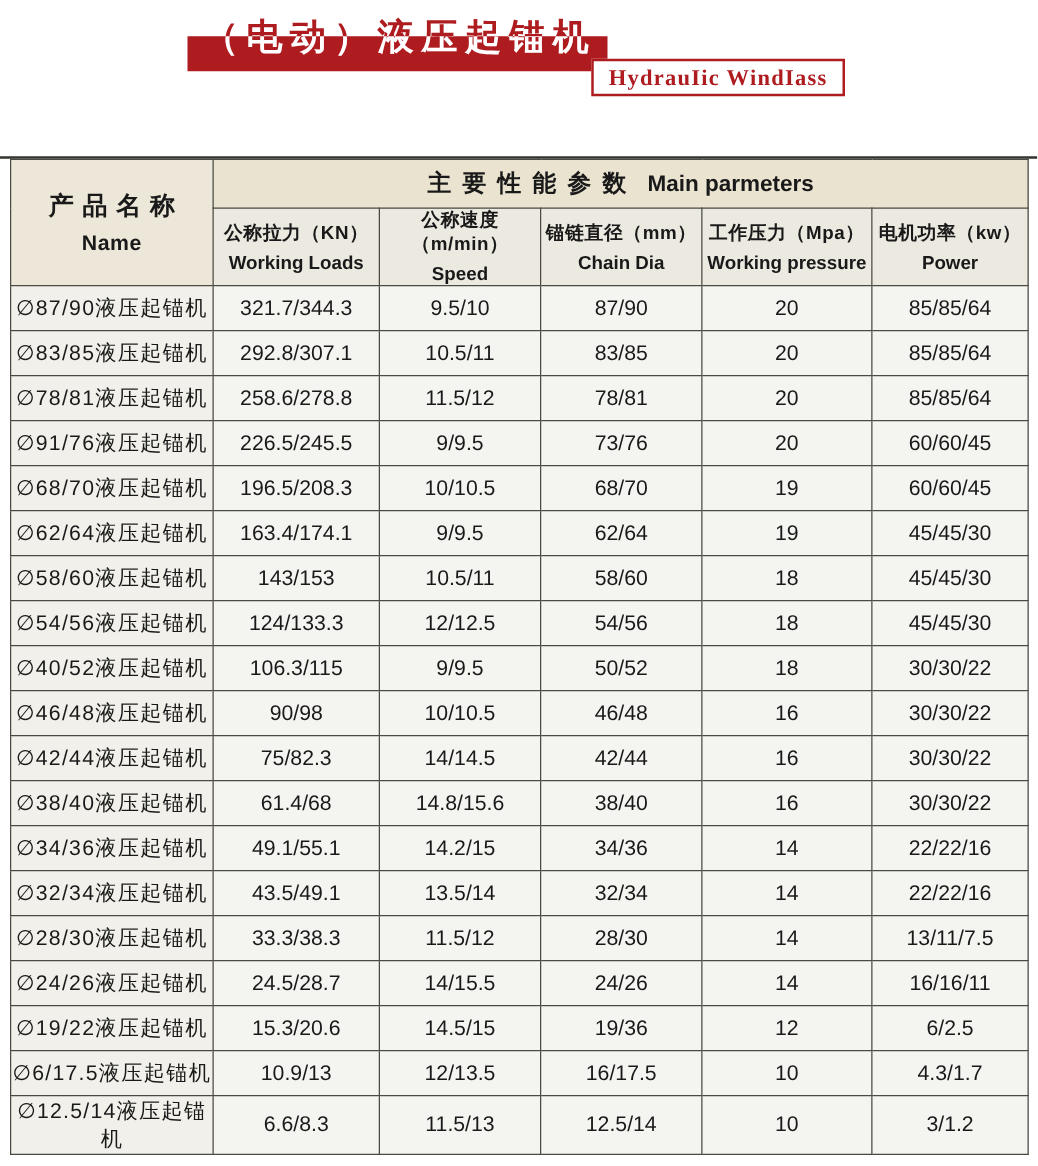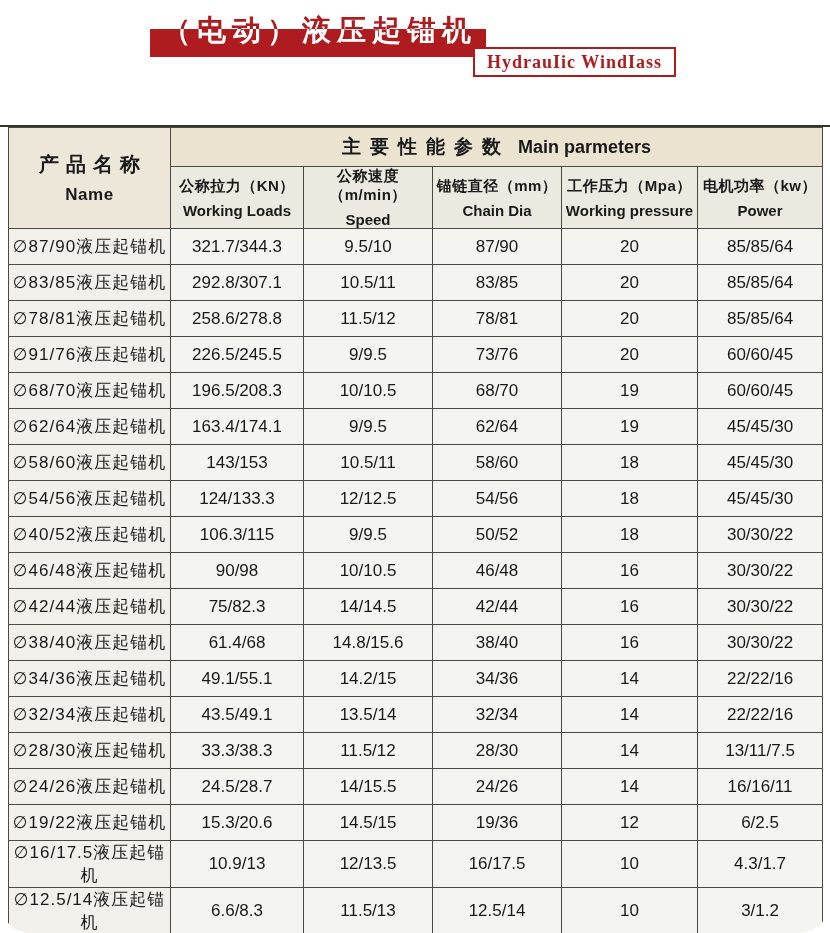--- a/index.html
+++ b/index.html
@@ -1,19 +1,19 @@
 <!DOCTYPE html>
 <html style="--red: #ae1c20;"><head>
 <meta charset="utf-8">
 <style>
   :root{ --red:#ae1c20; --border:#4a4a42; }
   html,body{margin:0;padding:0;background:#ffffff;}
   .page{
     position:relative;width:830px;height:933px;background:#ffffff;overflow:hidden;
-    font-family:"Liberation Sans","DejaVu Sans",sans-serif;color:#191919;border-radius:31px;
+    font-family:"Liberation Sans","DejaVu Sans",sans-serif;color:#191919;
   }
   
   .red-bar{position:absolute;left:150px;top:29px;width:336px;height:28px;background:var(--red);}
   .title{
     position:absolute;left:162px;top:12px;white-space:nowrap;
     font-size:29px;font-weight:bold;letter-spacing:6px;line-height:1.25;
   }
   .title.layer-white{color:#ffffff;z-index:2;}
   .title.layer-red{color:var(--red);z-index:3;clip-path:inset(0 0 calc(100% - 17px) 0);}
   .sub-box{
@@ -231,21 +231,21 @@
         </tr>
         <tr>
           <td class="name">∅19/22液压起锚机</td>
           <td>15.3/20.6</td>
           <td>14.5/15</td>
           <td>19/36</td>
           <td>12</td>
           <td>6/2.5</td>
         </tr>
         <tr>
-          <td class="name">∅16/17.5液压起锚机</td>
+          <td class="name">∅6/17.5液压起锚机</td>
           <td>10.9/13</td>
           <td>12/13.5</td>
           <td>16/17.5</td>
           <td>10</td>
           <td>4.3/1.7</td>
         </tr>
         <tr>
           <td class="name">∅12.5/14液压起锚机</td>
           <td>6.6/8.3</td>
           <td>11.5/13</td>

